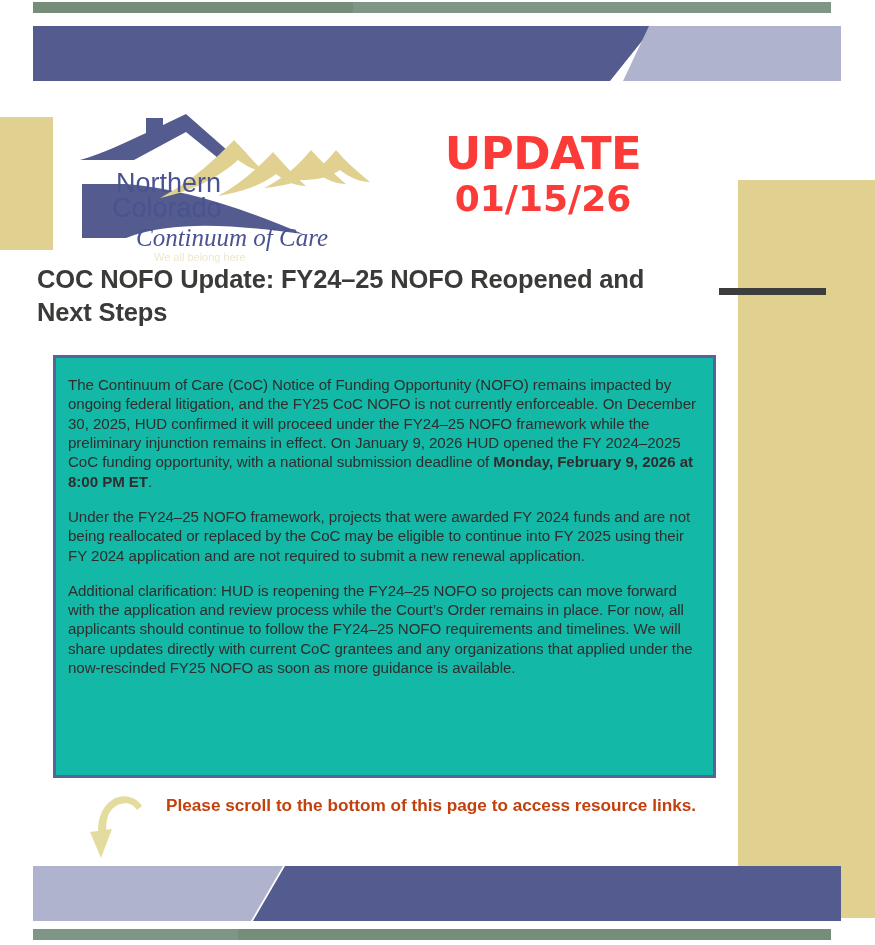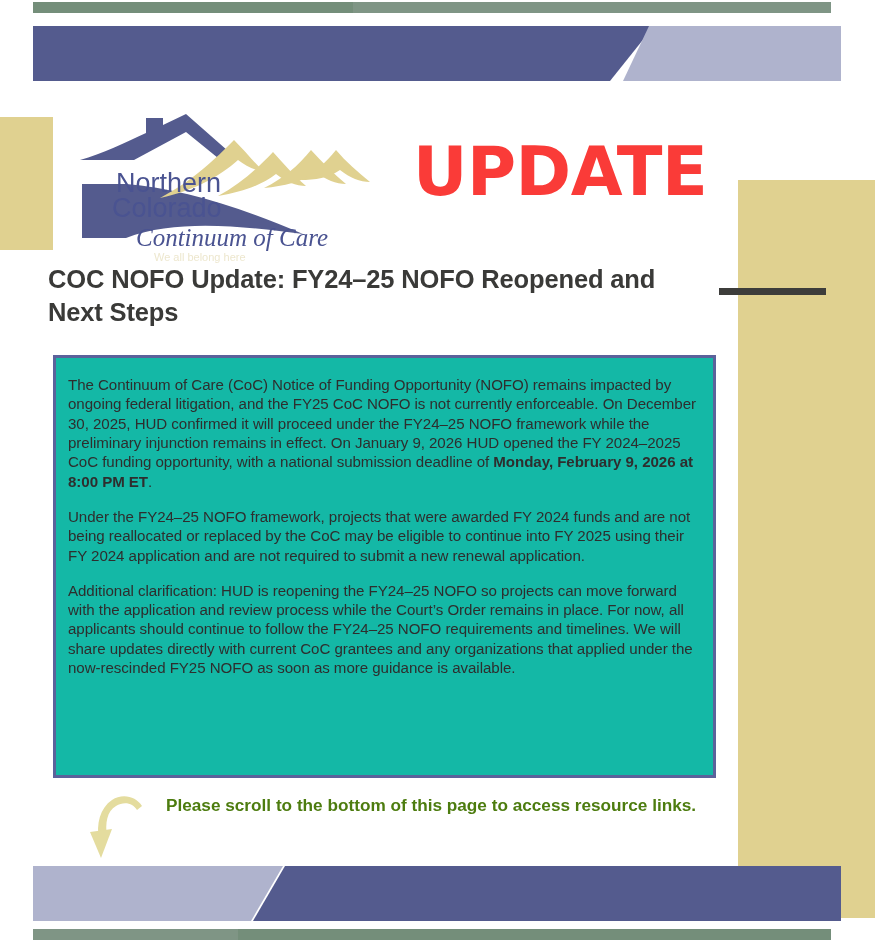--- a/index.html
+++ b/index.html
@@ -107,41 +107,40 @@
   .logo svg { display: block; width: 100%; height: 100%; }
 
   
   .update-wrap {
     position: absolute;
     left: 413px; top: 131px;
     width: 260px;
     text-align: center;
   }
   .update-word {
-    font-size: 67px;
+    font-size: 45px;
     font-weight: bold;
     color: #FA3B38;
     letter-spacing: -0.5px;
     line-height: 1.0;
     font-family: "DejaVu Sans", sans-serif;
-    margin-top: 8px;
   }
   .update-date {
     font-size: 36px;
     font-weight: bold;
     color: #FA3B38;
     line-height: 1.15;
     margin-top: 2px;
     font-family: "DejaVu Sans", sans-serif;
   }
 
   
   .page-title {
     position: absolute;
-    left: 48px; top: 263px;
+    left: 37px; top: 263px;
     width: 640px;
     font-size: 25.5px;
     font-weight: bold;
     color: #3A3A38;
     line-height: 1.28;
     letter-spacing: -0.15px;
   }
 
   
   .body-box {
@@ -174,21 +173,21 @@
   .arrow-icon {
     width: 66px; height: 72px;
     flex: 0 0 66px;
     margin-top: 2px;
   }
   .arrow-icon svg { display: block; width: 100%; height: 100%; }
   .footer-text {
     margin-left: 14px;
     font-size: 17.2px;
     font-weight: bold;
-    color: #4d7c0f;
+    color: #c2410c;
     line-height: 1.33;
     padding-top: 6px;
   }
 </style>
 </head>
 <body>
 
 <div class="band-green-top"></div>
 <div class="chev-navy-top"></div>
 <div class="chev-navy-top-tail"></div>
@@ -213,20 +212,21 @@
 
     <text x="48" y="104" font-family="Liberation Sans, sans-serif" font-size="27" fill="#4A5391">Northern</text>
     <text x="44" y="129" font-family="Liberation Sans, sans-serif" font-size="27" fill="#4A5391">Colorado</text>
     <text x="68" y="158" font-family="Liberation Serif, serif" font-size="25" font-style="italic" fill="#4A5391">Continuum of Care</text>
     <text x="86" y="173" font-family="Liberation Sans, sans-serif" font-size="11" fill="#EDE7CE">We all belong here</text>
   </svg>
 </div>
 
 <div class="update-wrap">
   <div class="update-word">UPDATE</div>
+  <div class="update-date">01/15/26</div>
 </div>
 
 <div class="page-title">COC NOFO Update: FY24–25 NOFO Reopened and Next Steps</div>
 
 <div class="body-box">
   <p><span>The Continuum of Care (CoC) Notice of Funding Opportunity (NOFO) remains impacted by ongoing federal litigation, and the FY25 CoC NOFO is not currently enforceable. On December 30, 2025, HUD confirmed it will proceed under the FY24–25 NOFO framework while the preliminary injunction remains in effect. On January 9, 2026 HUD opened the FY 2024–2025 CoC funding opportunity, with a national submission deadline of </span><b>Monday, February 9, 2026 at 8:00 PM ET</b><span>.</span></p>
   <p>Under the FY24–25 NOFO framework, projects that were awarded FY 2024 funds and are not being reallocated or replaced by the CoC may be eligible to continue into FY 2025 using their FY 2024 application and are not required to submit a new renewal application.</p>
   <p>Additional clarification: HUD is reopening the FY24–25 NOFO so projects can move forward with the application and review process while the Court’s Order remains in place. For now, all applicants should continue to follow the FY24–25 NOFO requirements and timelines. We will share updates directly with current CoC grantees and any organizations that applied under the now-rescinded FY25 NOFO as soon as more guidance is available.</p>
 </div>
 

